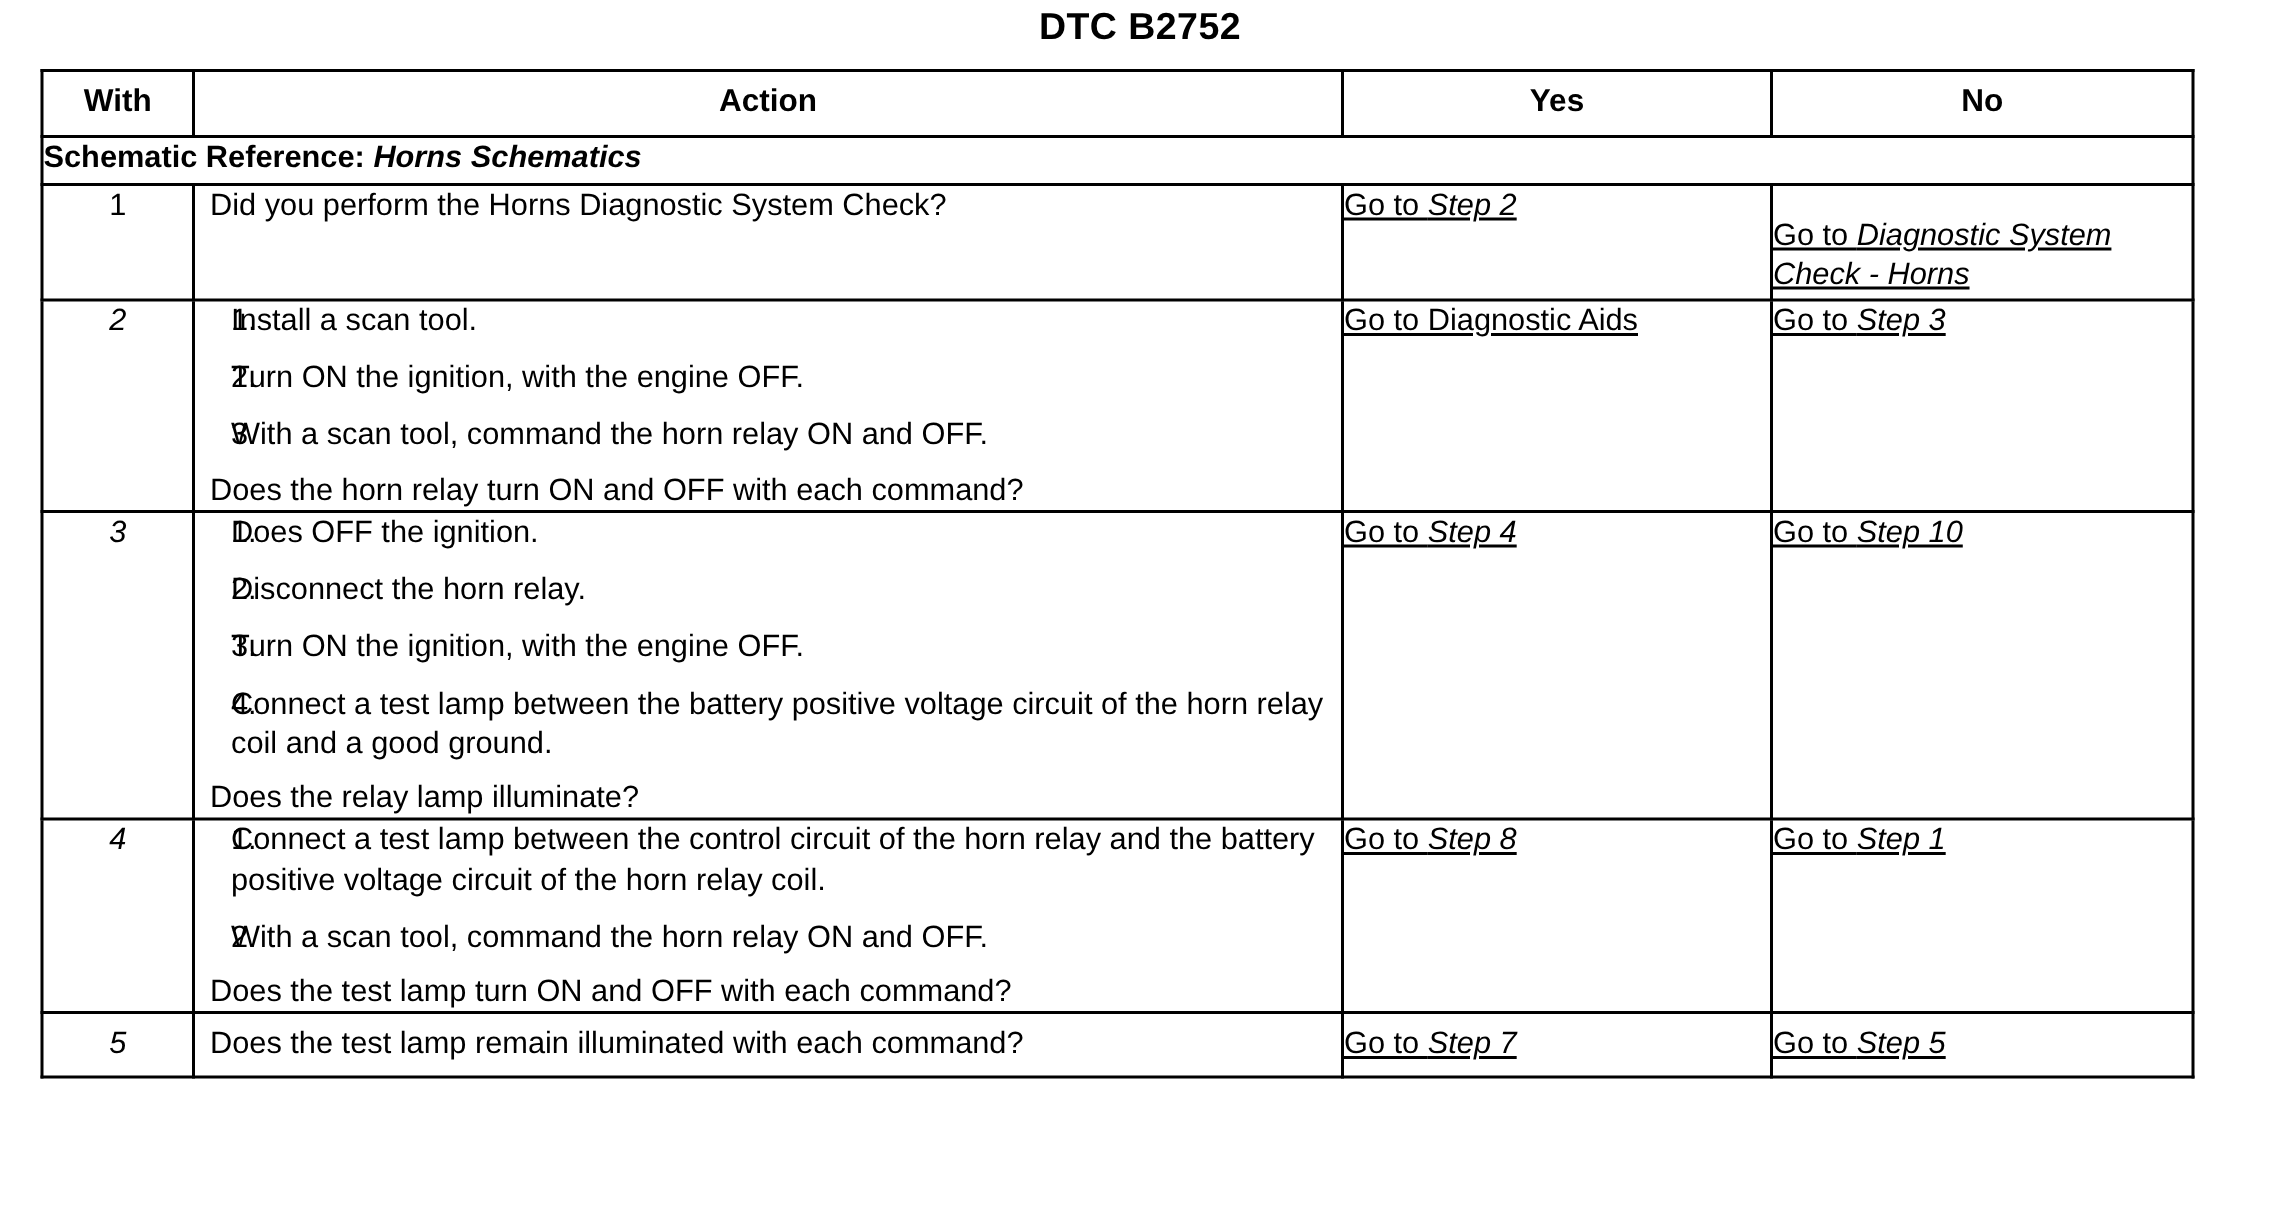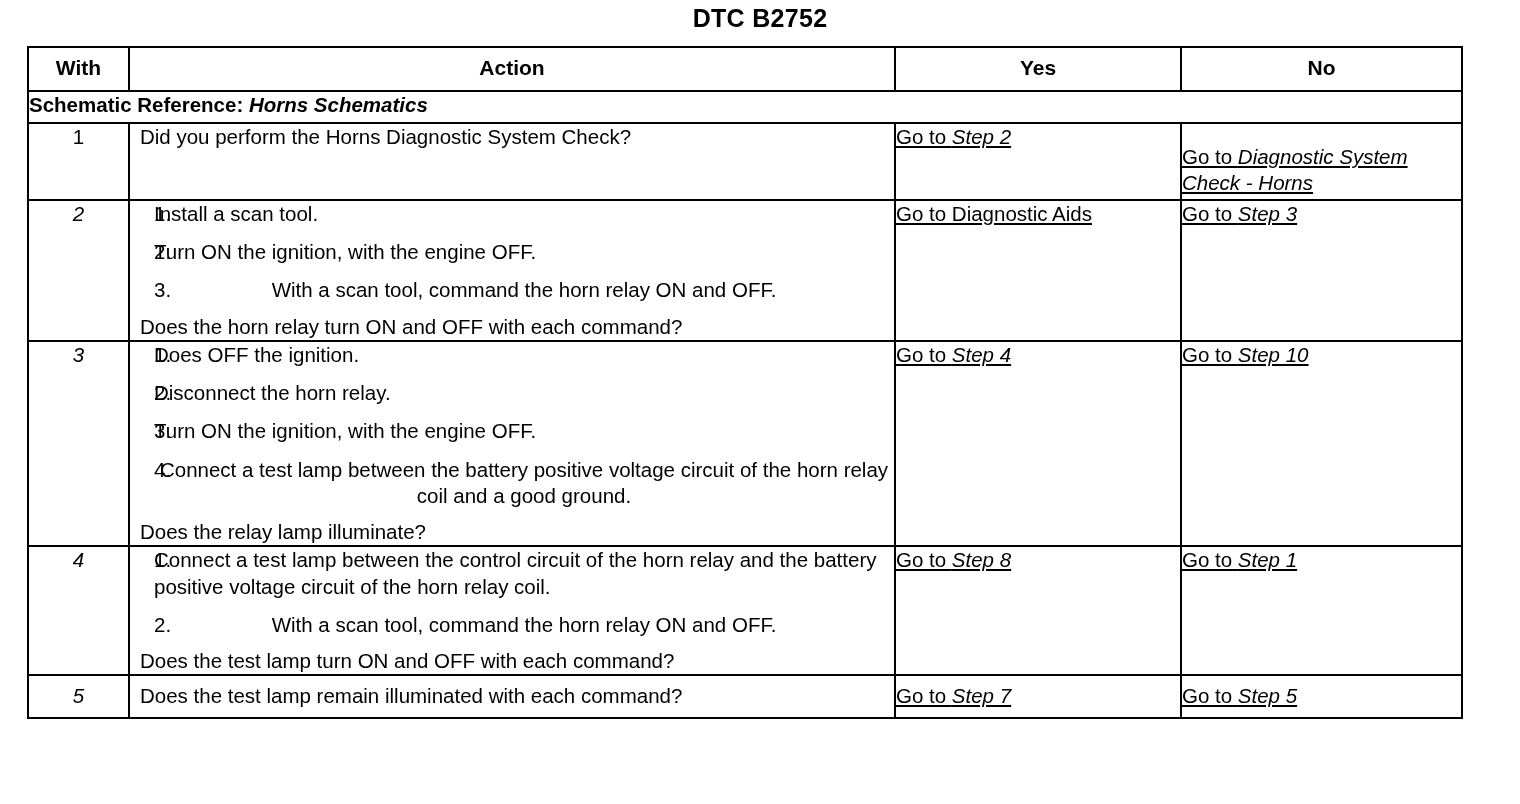--- a/index.html
+++ b/index.html
@@ -94,21 +94,21 @@
     padding: 0;
     list-style: none;
     counter-reset: substep;
   }
   td.action ol.steps > li {
     counter-increment: substep;
     position: relative;
     padding-left: 24px;
     margin-bottom: 12px;
   }
-  td.action ol.steps > li:last-child { margin-bottom: 10px; text-align: center; }
+  td.action ol.steps > li:last-child { margin-bottom: 10px; }
   td.action ol.steps > li::before {
     content: counter(substep) ".";
     position: absolute;
     left: 24px;
     top: 0;
   }
 
   
   td.answer {
     text-align: left;

